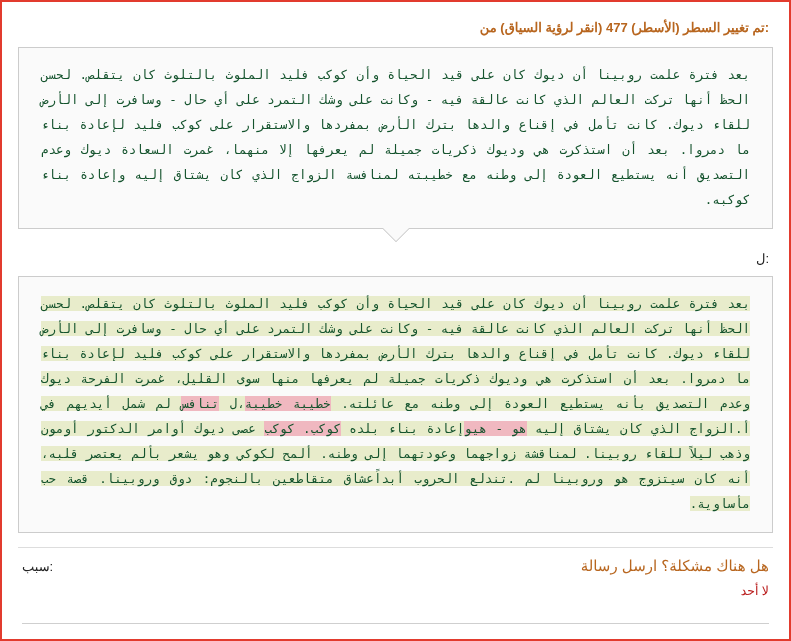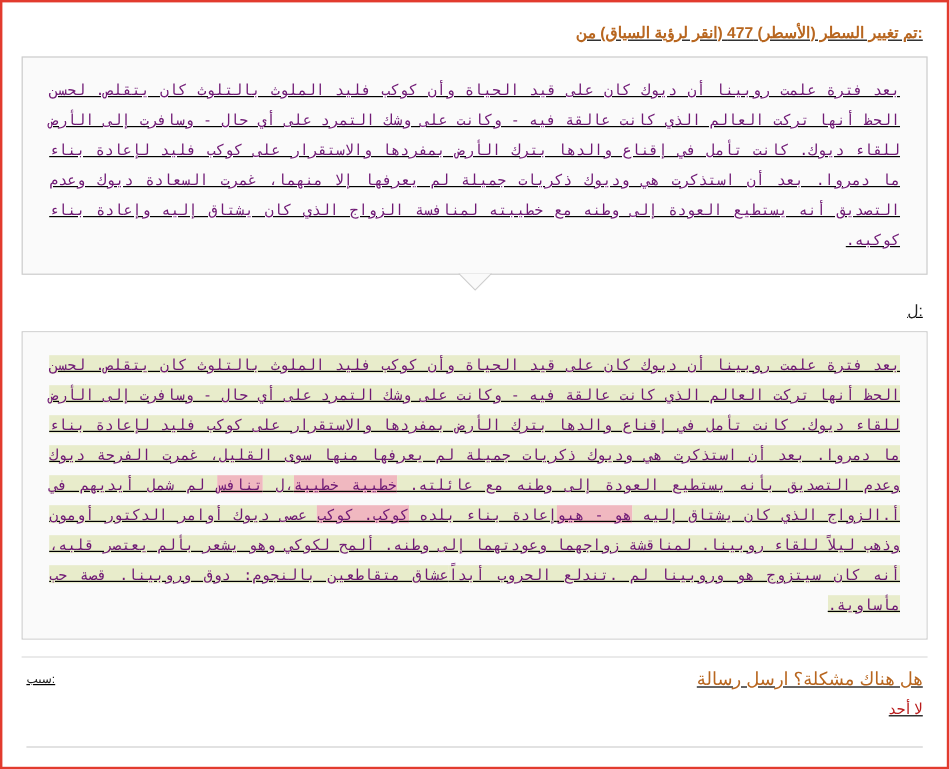--- a/index.html
+++ b/index.html
@@ -17,21 +17,20 @@
     position: relative;
     width: 791px;
     height: 641px;
     box-sizing: border-box;
     border: 2px solid #e23b2e;
     background: #ffffff;
     overflow: hidden;
   }
   .inner {
     padding: 14px 16px 0 16px;
-    text-decoration: underline;
   }
   .header-line {
     color: #b8661f;
     font-size: 13px;
     font-weight: bold;
     direction: rtl;
     text-align: right;
     padding: 4px 4px 12px 4px;
   }
   .panel {
@@ -39,21 +38,21 @@
     background: #fafafa;
     position: relative;
   }
   .panel-body {
     padding: 14px 22px 16px 22px;
     direction: rtl;
     text-align: justify;
     font-family: "DejaVu Sans Mono", monospace;
     font-size: 12.5px;
     line-height: 2.0;
-    color: #701a75;
+    color: #14532d;
     letter-spacing: 0.5px;
   }
   
   .pointer {
     position: absolute;
     left: 50%;
     bottom: -13px;
     margin-left: -13px;
     width: 0;
     height: 0;
@@ -94,21 +93,21 @@
     margin-top: 14px;
     border-top: 1px solid #dddddd;
     padding: 9px 4px 0 4px;
     display: flex;
     flex-direction: row-reverse;
     justify-content: space-between;
     align-items: center;
     direction: rtl;
   }
   .bottom-left-label {
-    font-size: 10px;
+    font-size: 13px;
     color: #222222;
   }
   .bottom-link {
     font-size: 15px;
     color: #b8661f;
     text-decoration: none;
     cursor: pointer;
   }
   .reason-row {
     direction: rtl;

